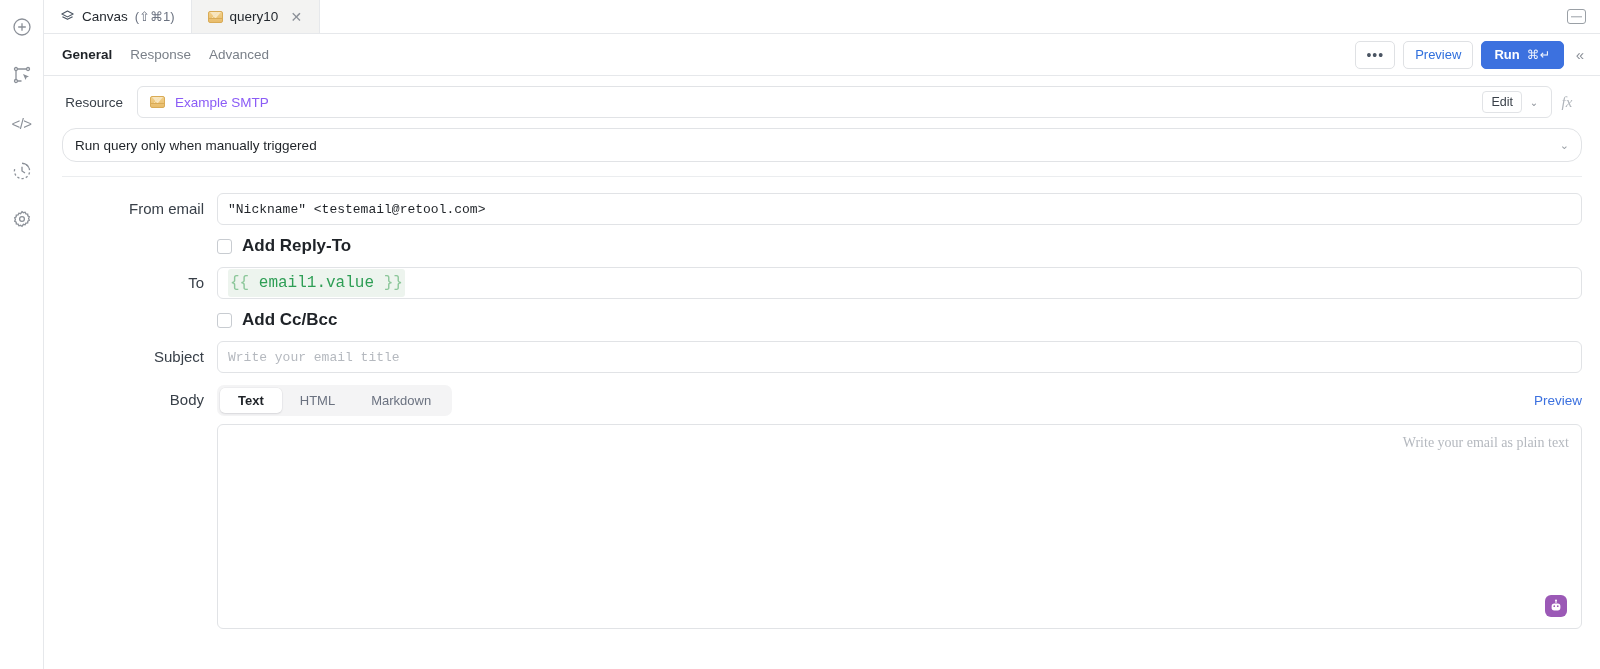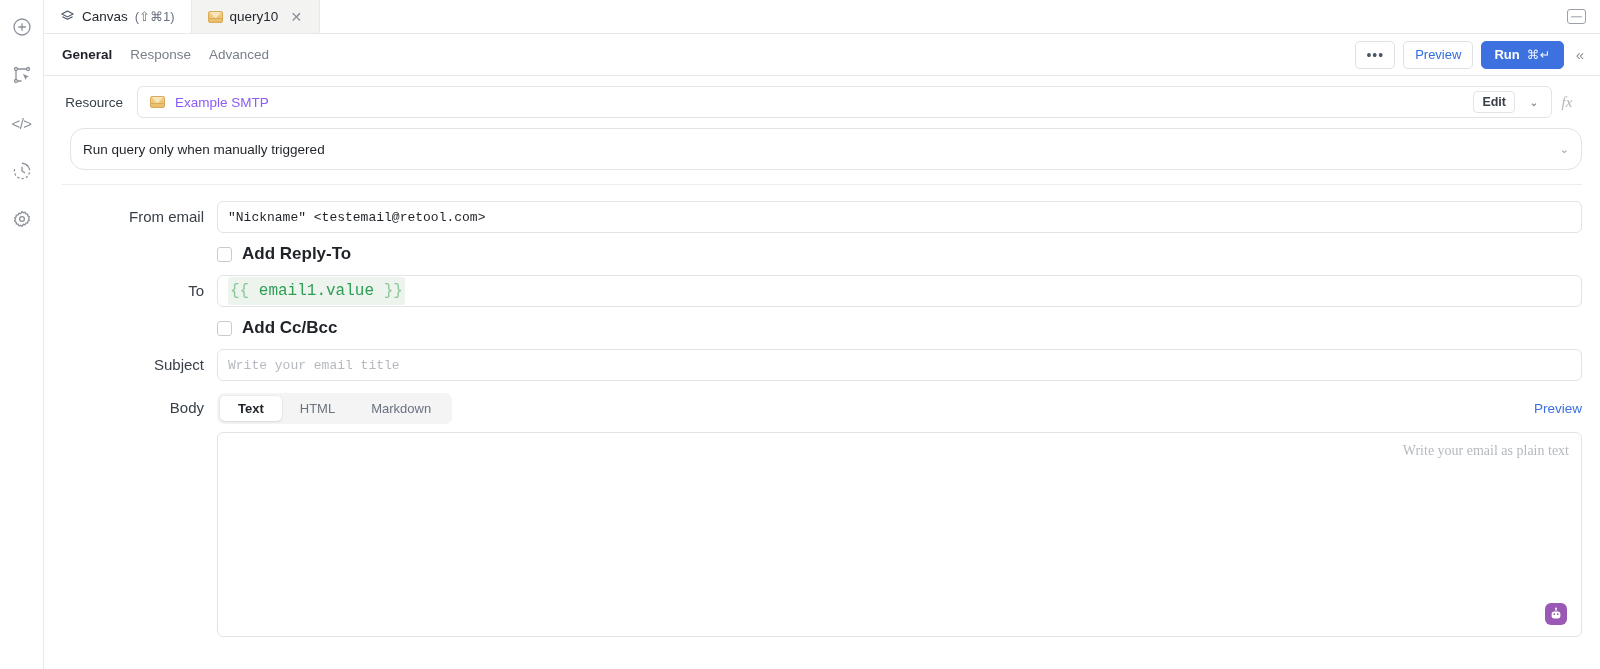--- a/index.html
+++ b/index.html
@@ -115,42 +115,41 @@
   .resource-label {
     width: 75px; min-width: 75px; text-align: right; padding-right: 14px;
     font-size: 13.5px; color: #394049;
   }
   .resource-box {
     flex: 1; height: 32px; border: 1px solid #e1e3e6; border-radius: 6px;
     display: flex; align-items: center; padding: 0 6px 0 12px; background: #fff;
     min-width: 0;
   }
   .resource-name { font-size: 13.5px; color: #8b5cf6; margin-left: 10px; }
-  .resource-actions { margin-left: auto; display: flex; align-items: center; gap: 8px; font-weight: bold; }
+  .resource-actions { margin-left: auto; display: flex; align-items: center; gap: 1px; }
   .edit-btn {
     height: 22px; border: 1px solid #e1e3e6; border-radius: 4px; background: #fff;
     font-size: 12.5px; color: #394049; padding: 0 8px;
     display: flex; align-items: center; cursor: pointer;
   }
   .edit-caret {
     width: 22px; height: 22px; display: flex; align-items: center; justify-content: center;
     color: #8b9098; font-size: 10px; cursor: pointer;
   }
   .fx-btn {
     width: 30px; text-align: center; color: #b0b5bb;
     font-family: "Liberation Serif", serif; font-style: italic; font-size: 15px;
     cursor: pointer; flex: none;
   }
 
   .trigger-select {
-    height: 42px; border: 1px solid #e1e3e6; border-radius: 14px;
+    height: 34px; border: 1px solid #e1e3e6; border-radius: 14px;
     display: flex; align-items: center; padding: 0 12px;
     font-size: 13.5px; color: #1f2328; background: #fff; cursor: pointer;
     margin-bottom: 14px;
-    margin-left: 8px;
   }
   .trigger-caret { margin-left: auto; color: #9aa0a6; font-size: 11px; }
 
   .divider { height: 1px; background: #ebedef; margin: 0 0 16px 0; }
 
   .frow { display: flex; align-items: flex-start; margin-bottom: 11px; }
   .flabel {
     width: 155px; min-width: 155px; text-align: right; padding-right: 13px;
     font-size: 15px; color: #394049; line-height: 32px;
   }

